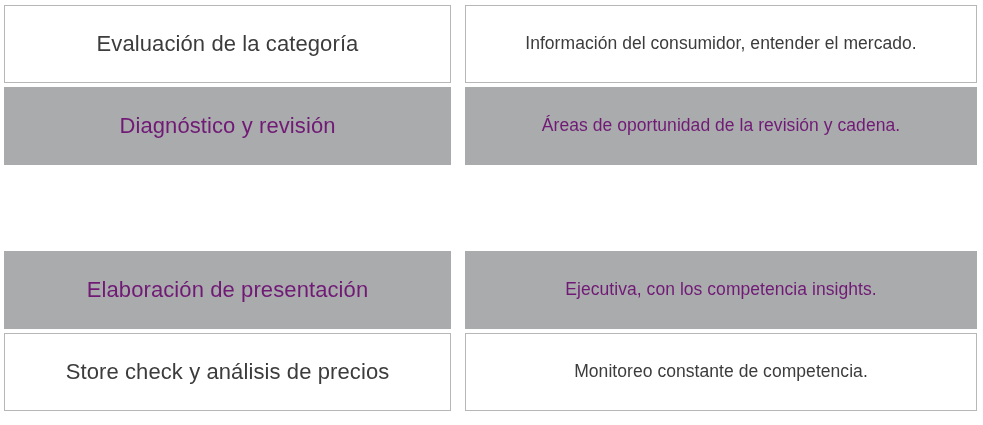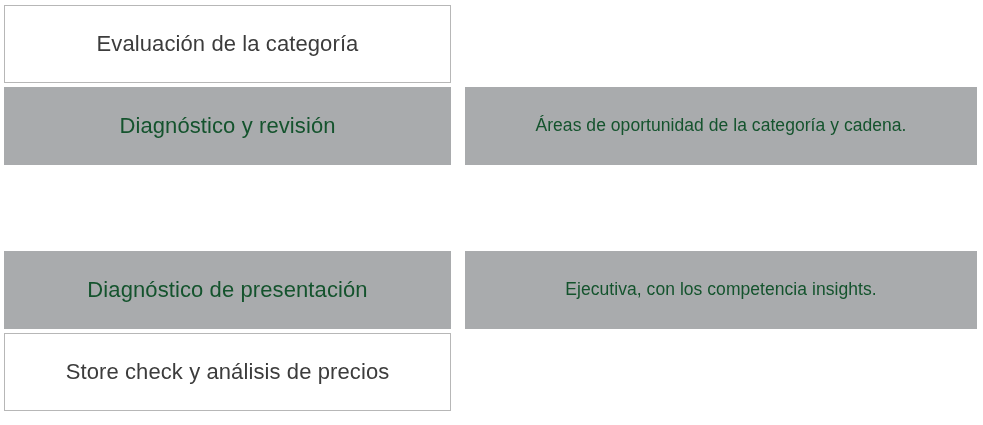--- a/index.html
+++ b/index.html
@@ -55,59 +55,65 @@
     letter-spacing: 0.05px;
   }
   .row.plain .cell {
     background: #ffffff;
     border: 1px solid #b7b7b7;
     color: #3c3c3c;
   }
   .row.shaded .cell {
     background: #a9abad;
     border: 1px solid #a9abad;
-    color: #14532d;
+    color: #701a75;
   }
 </style>
 </head>
 <body>
 
 <div class="table-wrap">
 
   <div class="row plain">
     <div class="cell cell-left">
       <span>Evaluación de la categoría</span>
     </div>
     <div class="spacer"></div>
+    <div class="cell cell-right">
+      <span>Información del consumidor, entender el mercado.</span>
+    </div>
   </div>
 
   <div class="row shaded">
     <div class="cell cell-left">
       <span>Diagnóstico y revisión</span>
     </div>
     <div class="spacer"></div>
     <div class="cell cell-right">
-      <span>Áreas de oportunidad de la categoría y cadena.</span>
+      <span>Áreas de oportunidad de la revisión y cadena.</span>
     </div>
   </div>
 
   <div class="row plain">
     <div class="spacer"></div>
   </div>
 
   <div class="row shaded">
     <div class="cell cell-left">
-      <span>Diagnóstico de presentación</span>
+      <span>Elaboración de presentación</span>
     </div>
     <div class="spacer"></div>
     <div class="cell cell-right">
       <span>Ejecutiva, con los competencia insights.</span>
     </div>
   </div>
 
   <div class="row plain">
     <div class="cell cell-left">
       <span>Store check y análisis de precios</span>
     </div>
     <div class="spacer"></div>
+    <div class="cell cell-right">
+      <span>Monitoreo constante de competencia.</span>
+    </div>
   </div>
 
 </div>
 
 </body></html>

